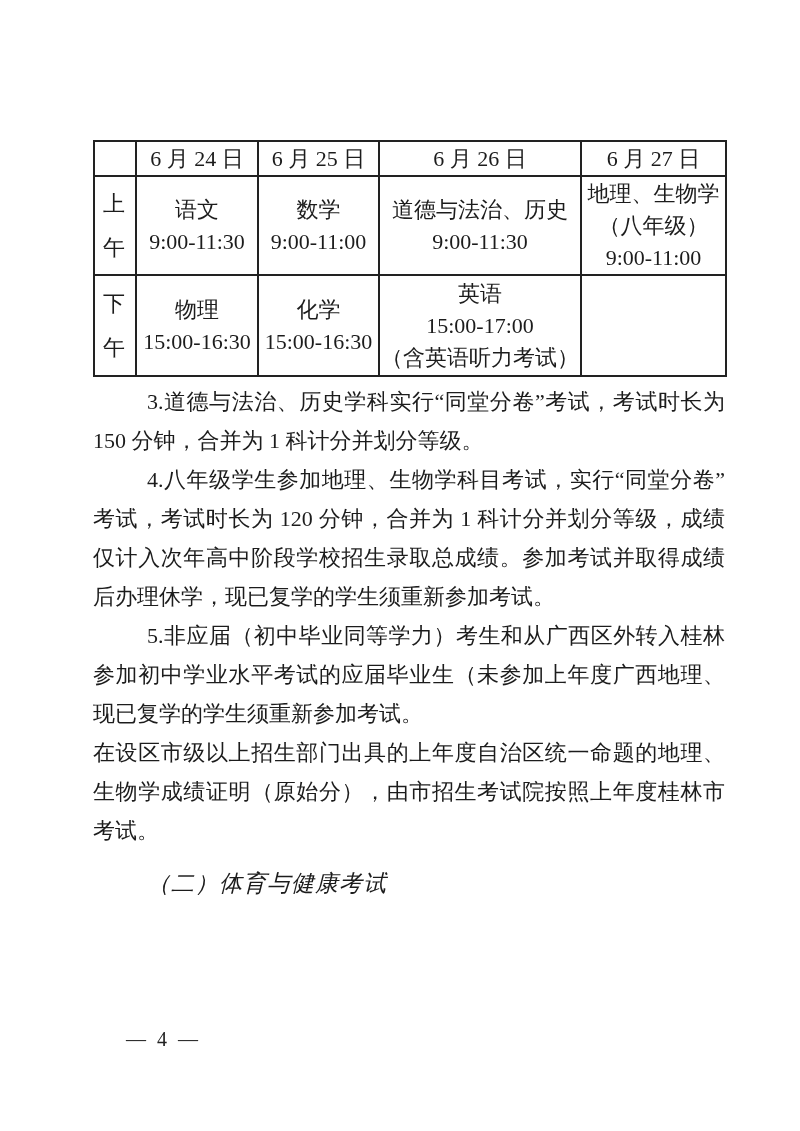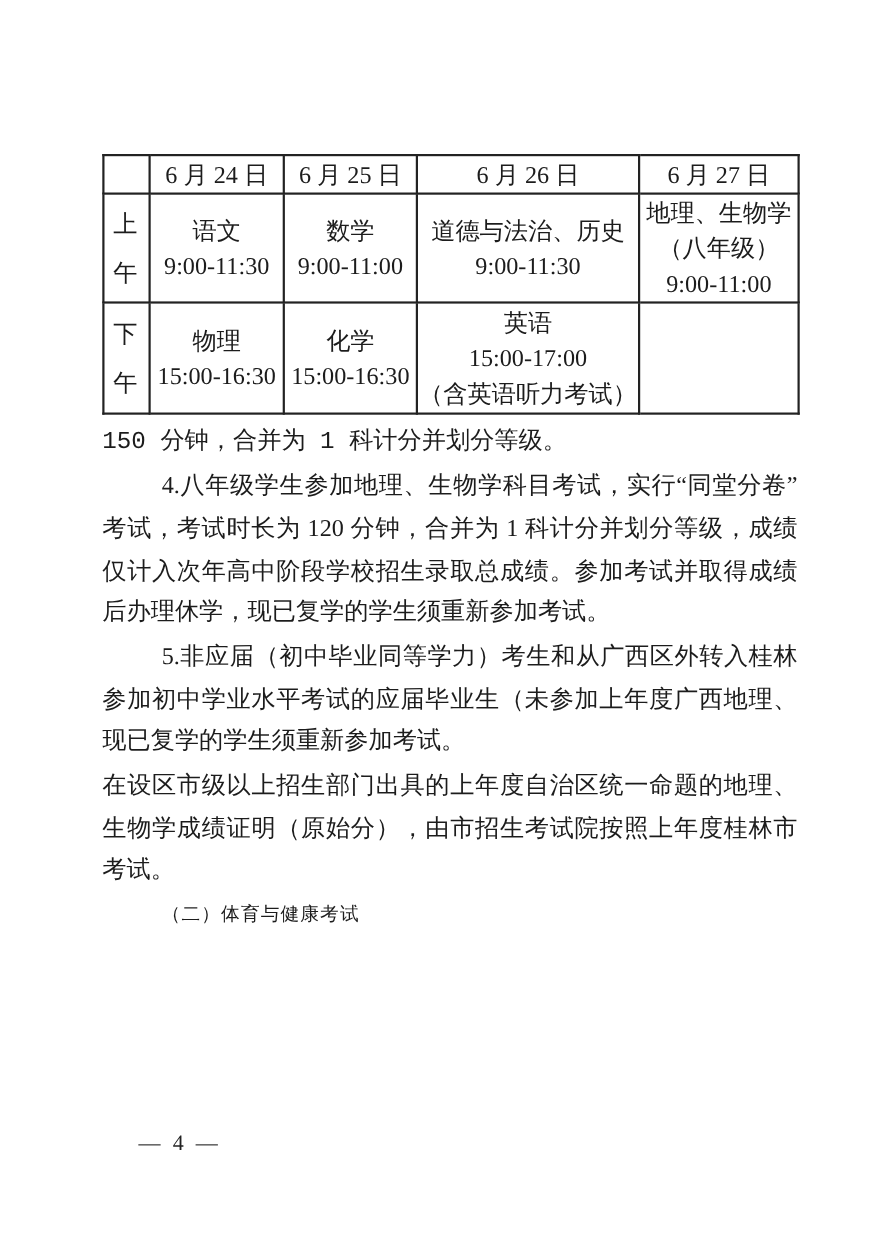--- a/index.html
+++ b/index.html
@@ -55,26 +55,28 @@
     font-size: 22px;
   }
   .pline {
     height: 39px;
     line-height: 39px;
     text-align: justify;
     text-align-last: justify;
     overflow: hidden;
   }
   .pline.indent { text-indent: 54px; }
-  .pline.plast { text-align-last: left; font-family: Liberation Mono, monospace; }
+  .pline.plast { text-align-last: left; }
 
   .section-heading {
+    margin-top: 14px;
     height: 39px;
     line-height: 39px;
-    font-size: 17px;
+    font-size: 23px;
+    font-style: italic;
     text-indent: 54px;
     letter-spacing: 1px;
   }
 
   
   .pagenum {
     position: absolute;
     left: 126px;
     top: 1028px;
     font-size: 20px;
@@ -142,20 +144,21 @@
           <div class="cl">（含英语听力考试）</div>
         </td>
         <td></td>
       </tr>
     </tbody>
   </table>
 </div>
 
 <div class="content">
   <div>
+    <div class="pline indent">3.道德与法治、历史学科实行“同堂分卷”考试，考试时长为</div>
     <div class="pline plast">150 分钟，合并为 1 科计分并划分等级。</div>
   </div>
   <div>
     <div class="pline indent">4.八年级学生参加地理、生物学科目考试，实行“同堂分卷”</div>
     <div class="pline">考试，考试时长为 120 分钟，合并为 1 科计分并划分等级，成绩</div>
     <div class="pline">仅计入次年高中阶段学校招生录取总成绩。参加考试并取得成绩</div>
     <div class="pline plast">后办理休学，现已复学的学生须重新参加考试。</div>
   </div>
   <div>
     <div class="pline indent">5.非应届（初中毕业同等学力）考生和从广西区外转入桂林</div>

